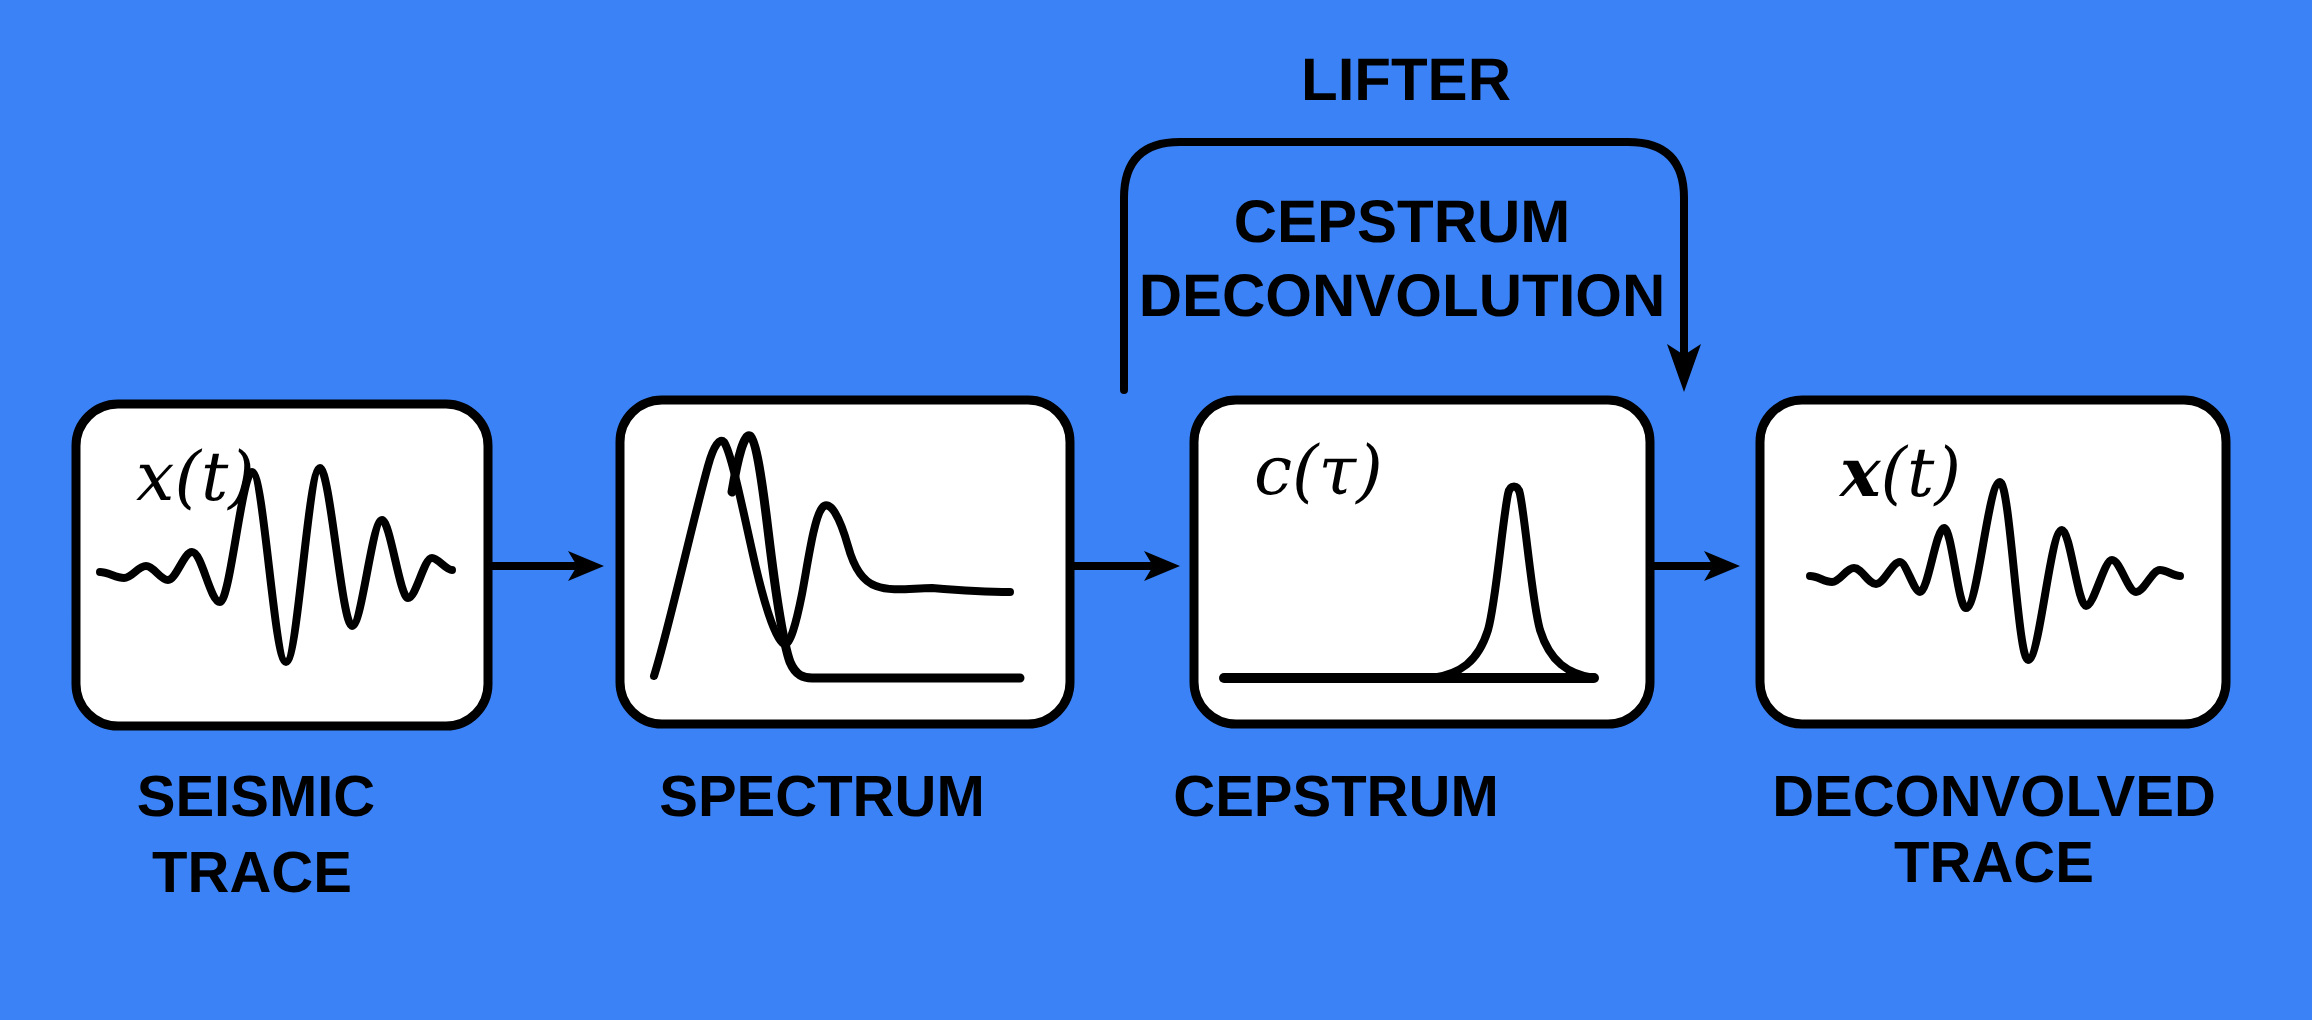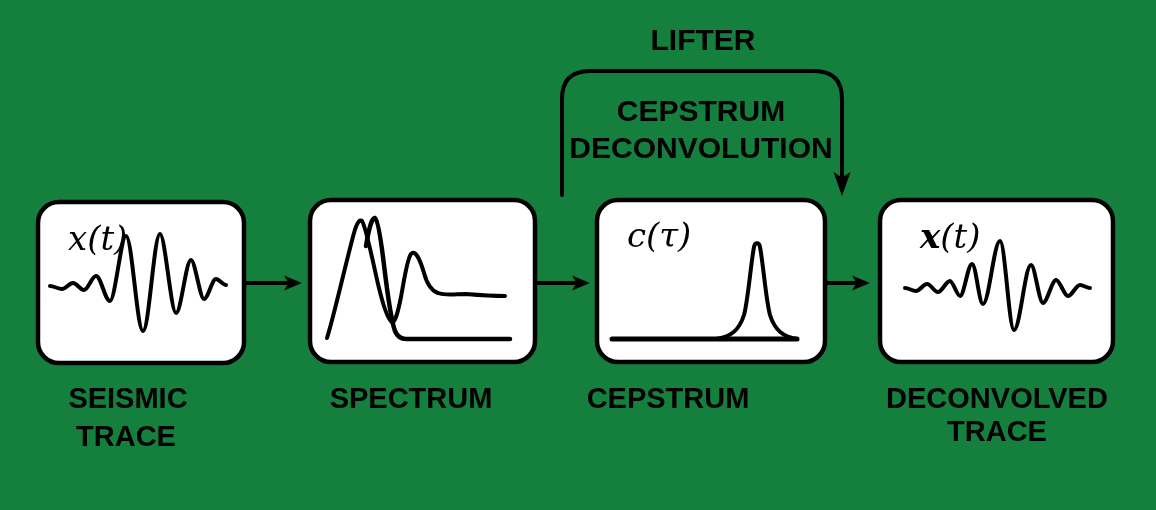--- a/index.html
+++ b/index.html
@@ -4,21 +4,21 @@
 <style>
   html, body {
     margin: 0;
     padding: 0;
     background: #ffffff;
   }
   .stage {
     position: relative;
     width: 1156px;
     height: 510px;
-    background: #15803d;
+    background: #3b82f6;
     overflow: hidden;
   }
   svg { display: block; }
   .ink-stroke {
     fill: none;
     stroke: #000000;
     stroke-linecap: round;
     stroke-linejoin: round;
   }
   .box-outline {

